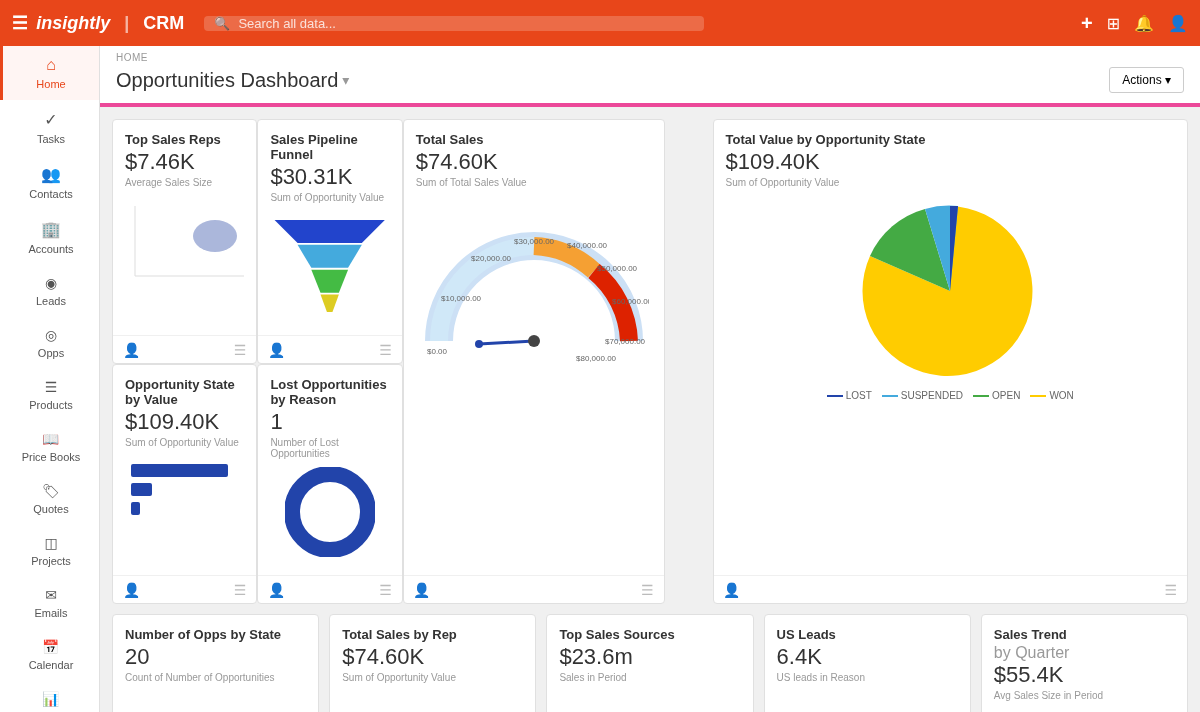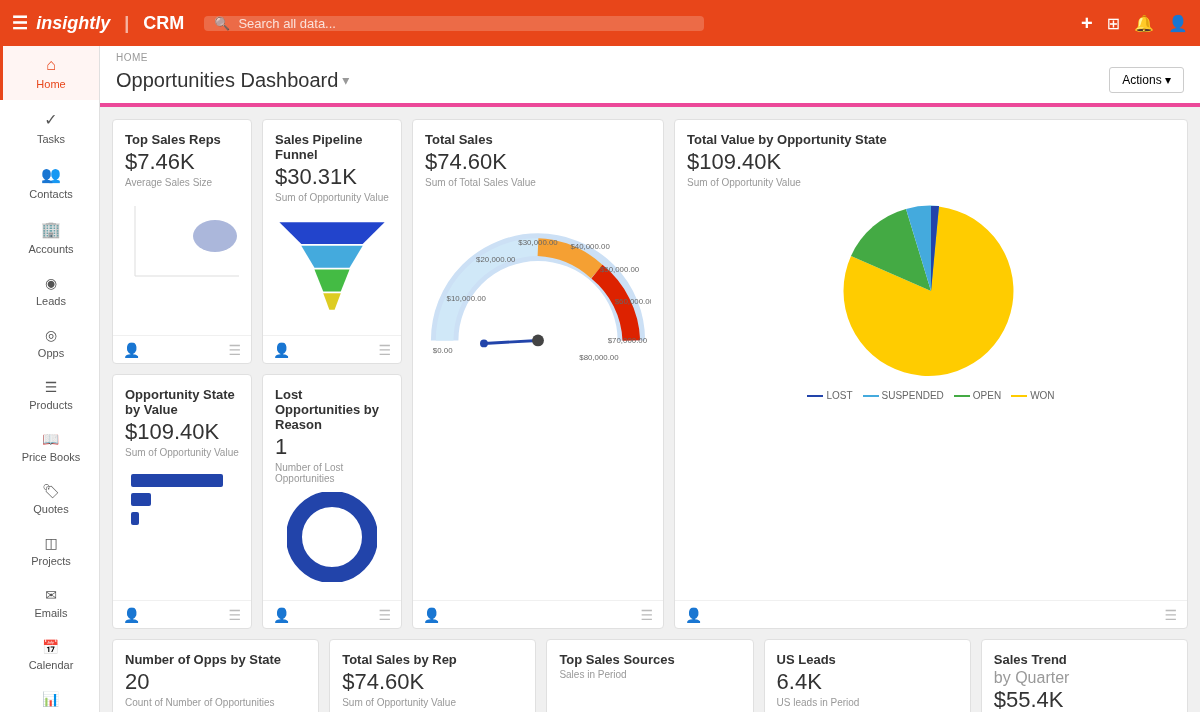--- a/index.html
+++ b/index.html
@@ -181,21 +181,21 @@
 <main class="main">
   <div class="breadcrumb-bar">HOME</div>
   <div class="page-header">
     <div class="page-title">
       <span>Opportunities Dashboard</span>
       <span style="font-size:14px; color:#999;">▾</span>
     </div>
     <button class="actions-btn">Actions ▾</button>
   </div>
 
-  <div style="display:grid; grid-template-columns: 1fr 1fr 1.8fr 2fr 1.6fr; gap:10px; padding:12px 12px 0;">
+  <div style="display:grid; grid-template-columns: 1fr 1fr 1.8fr 2fr 1.6fr; padding:12px 12px 0;">
 
     <div class="card" style="grid-column:1; grid-row:1;">
       <div class="card-title">Top Sales Reps</div>
       <div class="card-value">$7.46K</div>
       <div class="card-subtitle">Average Sales Size</div>
       <div class="card-body">
         <svg width="140" height="90">
 
           <line x1="10" y1="80" x2="130" y2="80" stroke="#ddd" stroke-width="1"></line>
           <line x1="10" y1="80" x2="10" y2="10" stroke="#ddd" stroke-width="1"></line>
@@ -264,21 +264,21 @@
           <circle cx="115" cy="145" r="6" fill="#444"></circle>
           <circle cx="60" cy="148" r="4" fill="#2244aa"></circle>
         </svg>
       </div>
       <div class="card-footer">
         <span class="card-footer-icon">👤</span>
         <span class="card-footer-icon">☰</span>
       </div>
     </div>
 
-    <div class="card" style="grid-column:4/6; grid-row:1/3;">
+    <div class="card" style="grid-column:4/6; grid-row:1/3;margin-left:48px;">
       <div class="card-title">Total Value by Opportunity State</div>
       <div class="card-value">$109.40K</div>
       <div class="card-subtitle">Sum of Opportunity Value</div>
       <div style="display:flex; flex-direction:column; align-items:center; justify-content:center; flex:1; padding-bottom:30px; min-height:220px;">
         <svg width="220" height="190" viewBox="0 0 220 190">
 
           <path d="M 110,95 L 110,10 A 85,85 0 1,1 30,60 Z" fill="#ffcc00"></path>
 
           <path d="M 110,95 L 30,60 A 85,85 0 0,1 85,13 Z" fill="#44aa44"></path>
 
@@ -363,28 +363,29 @@
 
     <div class="card">
       <div class="card-title">Total Sales by Rep</div>
       <div class="card-value">$74.60K</div>
       <div class="card-subtitle">Sum of Opportunity Value</div>
 
     </div>
 
     <div class="card">
       <div class="card-title">Top Sales Sources</div>
+      <div class="card-value">$23.6m</div>
       <div class="card-subtitle">Sales in Period</div>
 
     </div>
 
     <div class="card">
       <div class="card-title">US Leads</div>
       <div class="card-value">6.4K</div>
-      <div class="card-subtitle">US leads in Period</div>
+      <div class="card-subtitle">US leads in Reason</div>
 
     </div>
 
     <div class="card">
       <div style="display:flex; align-items:flex-start; justify-content:space-between;">
         <div>
           <div class="card-title">Sales Trend</div>
           <div style="font-size:16px; color:#999;">by Quarter</div>
           <div class="card-value">$55.4K</div>
           <div class="card-subtitle">Avg Sales Size in Period</div>

